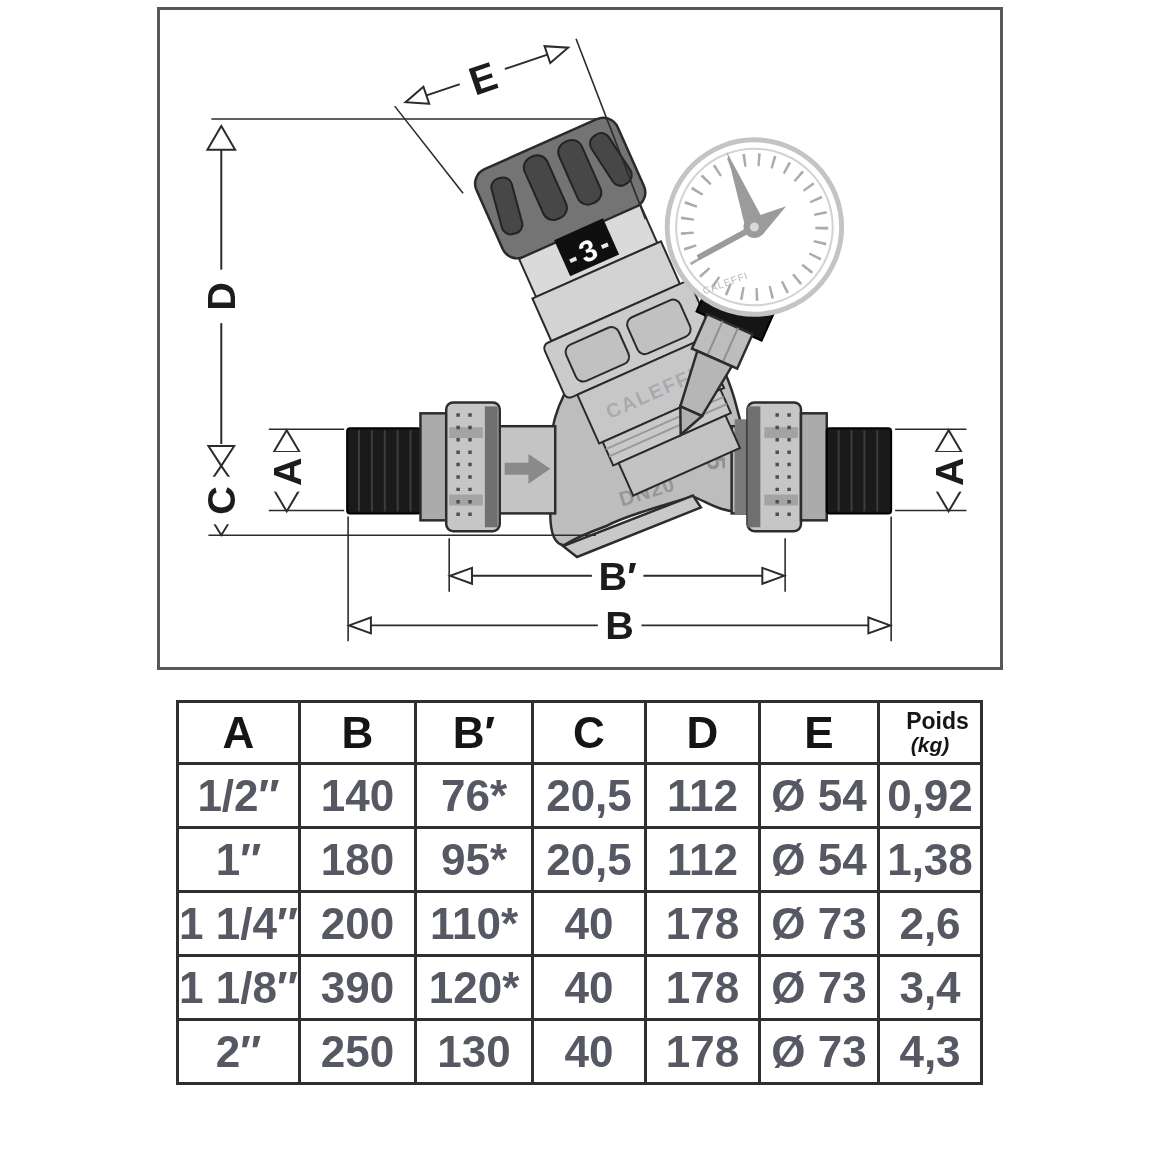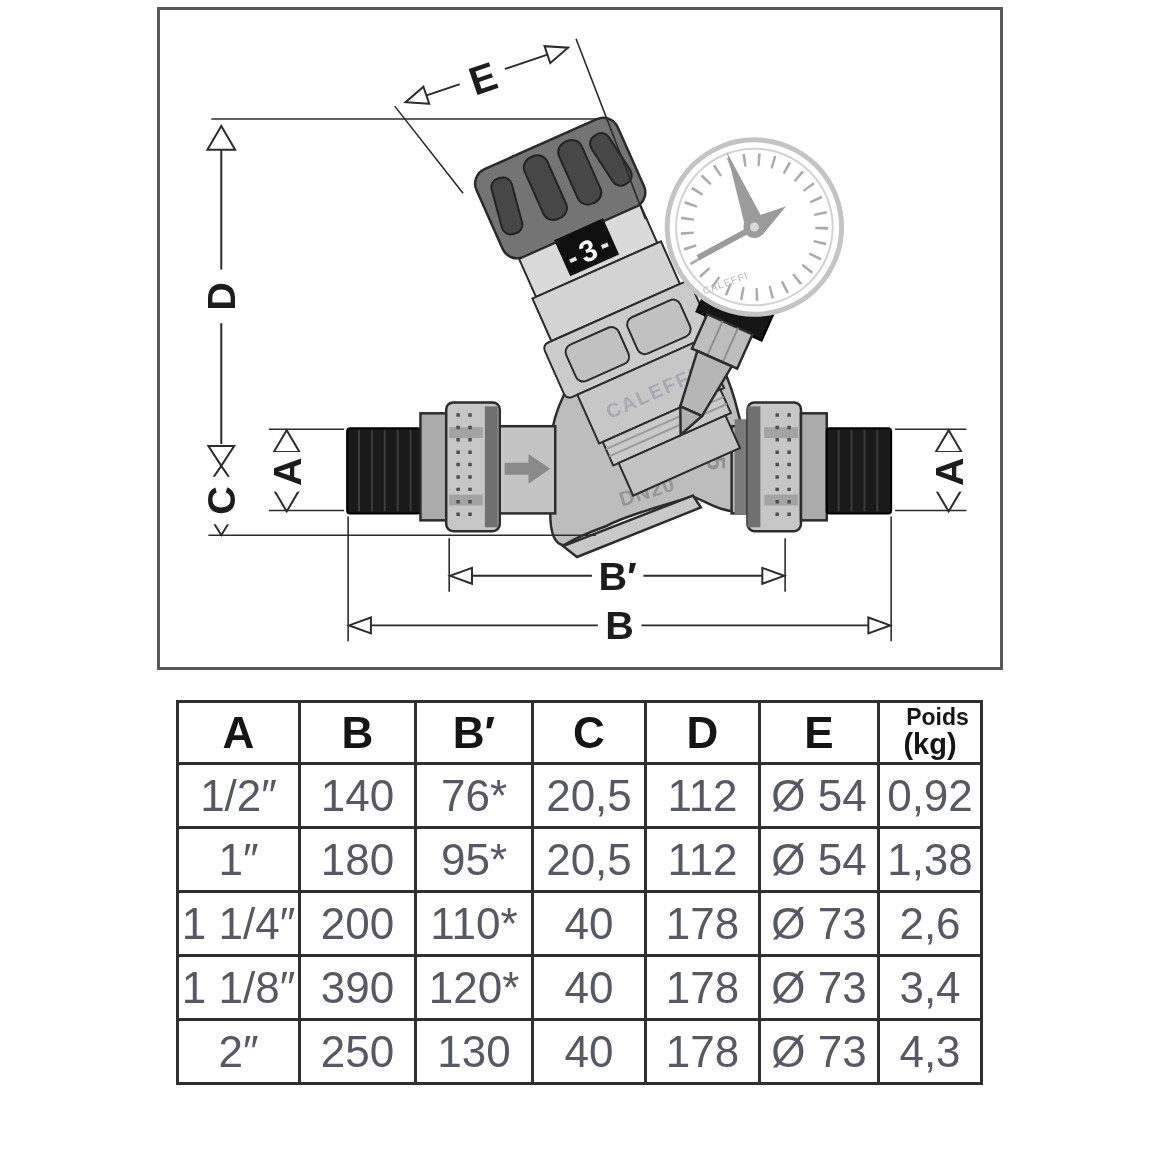--- a/index.html
+++ b/index.html
@@ -11,22 +11,22 @@
   }
   .figure-box svg{display:block;width:100%;height:100%;}
 
   .dims-table{position:absolute;left:176px;top:700px;}
   table{border-collapse:collapse;table-layout:fixed;width:804px;}
   th,td{border:3px solid #2f2f2f;text-align:center;vertical-align:middle;padding:0;}
   thead tr{height:62px;}
   tbody tr{height:64px;}
   th{font-size:44px;font-weight:bold;color:#151515;}
   th .poids-line1{display:block;font-size:23px;line-height:1.05;margin-left:15px;}
-  th .poids-line2{display:block;font-size:29px;line-height:1.05;}
-  td{font-size:44px;font-weight:400;color:#565963;letter-spacing:0px;}
+  th .poids-line2{display:block;font-size:21px;line-height:1.05;font-style:italic;}
+  td{font-size:44px;font-weight:700;color:#565963;letter-spacing:0px;}
 
   
   .dim{stroke:#2b2b2b;stroke-width:2;fill:none;}
   .thin{stroke:#2b2b2b;stroke-width:1.6;fill:none;}
   .arr{fill:#ffffff;stroke:#2b2b2b;stroke-width:2;stroke-linejoin:miter;}
   .lbl{font-family:"Liberation Sans",sans-serif;font-size:40px;font-weight:bold;fill:#1c1c1c;text-anchor:middle;}
   .gap{fill:#ffffff;}
   .metal{stroke:#2c2c2c;stroke-width:2.5;}
 </style>
 </head>

